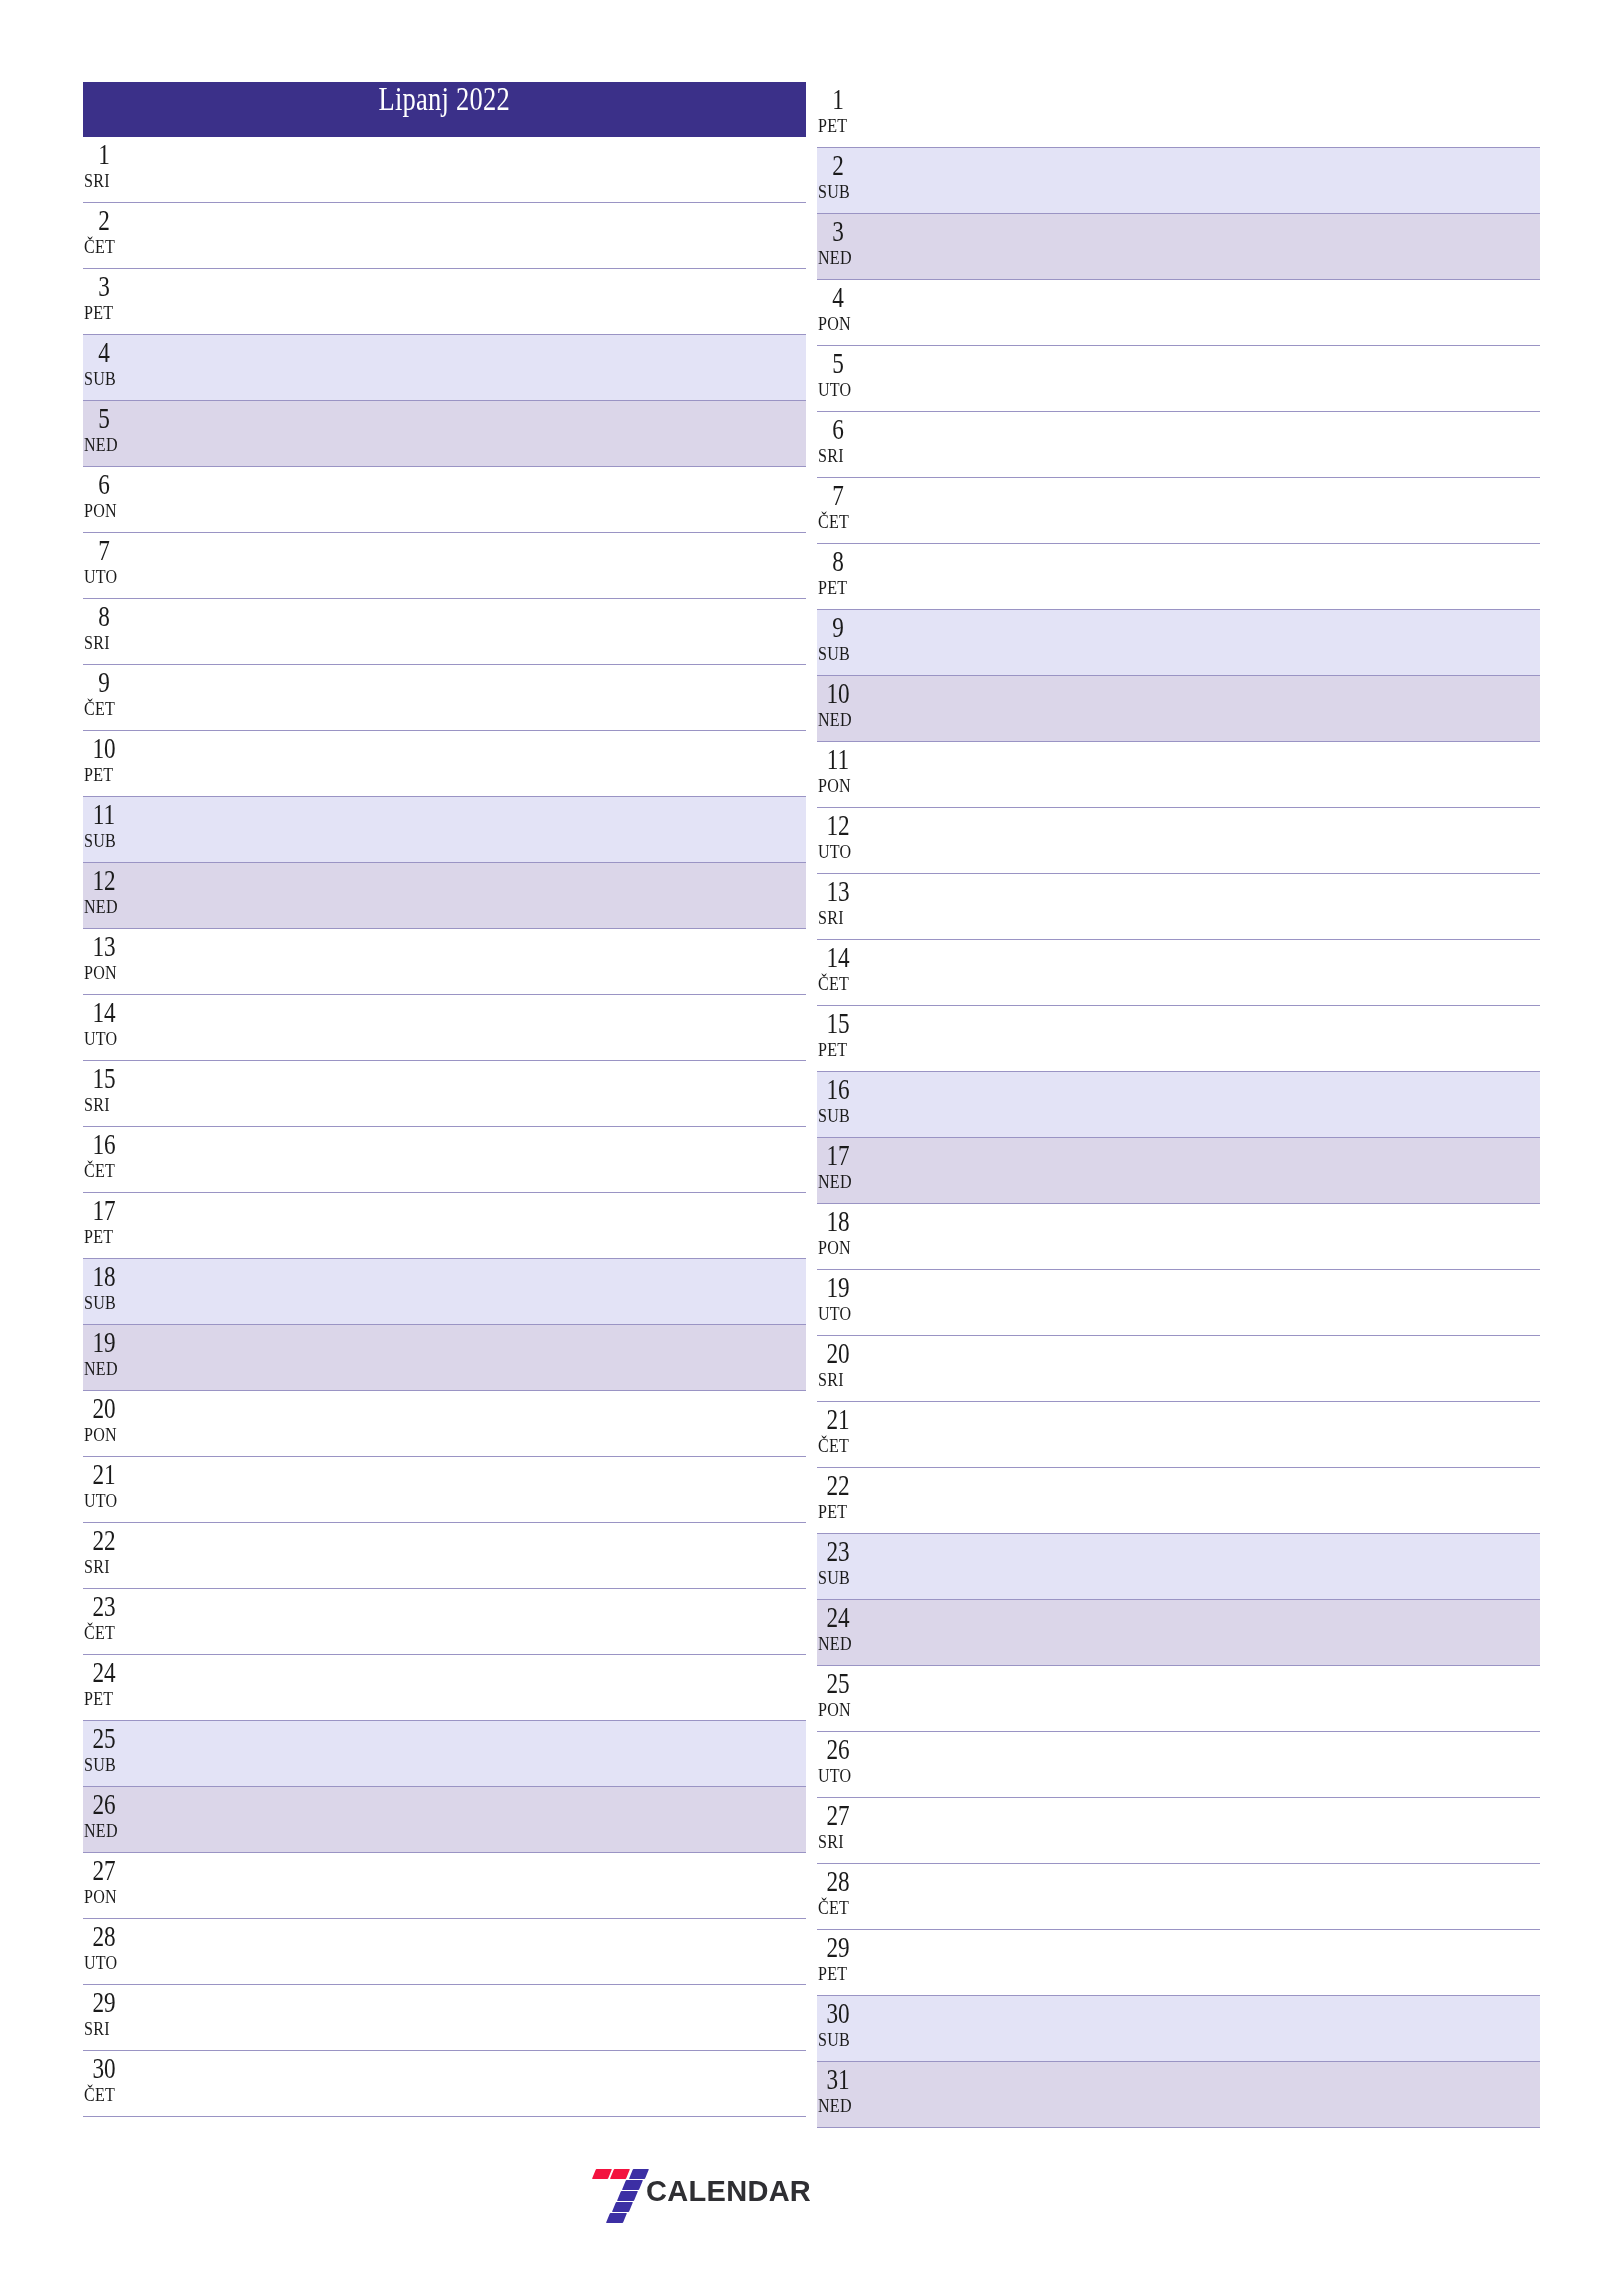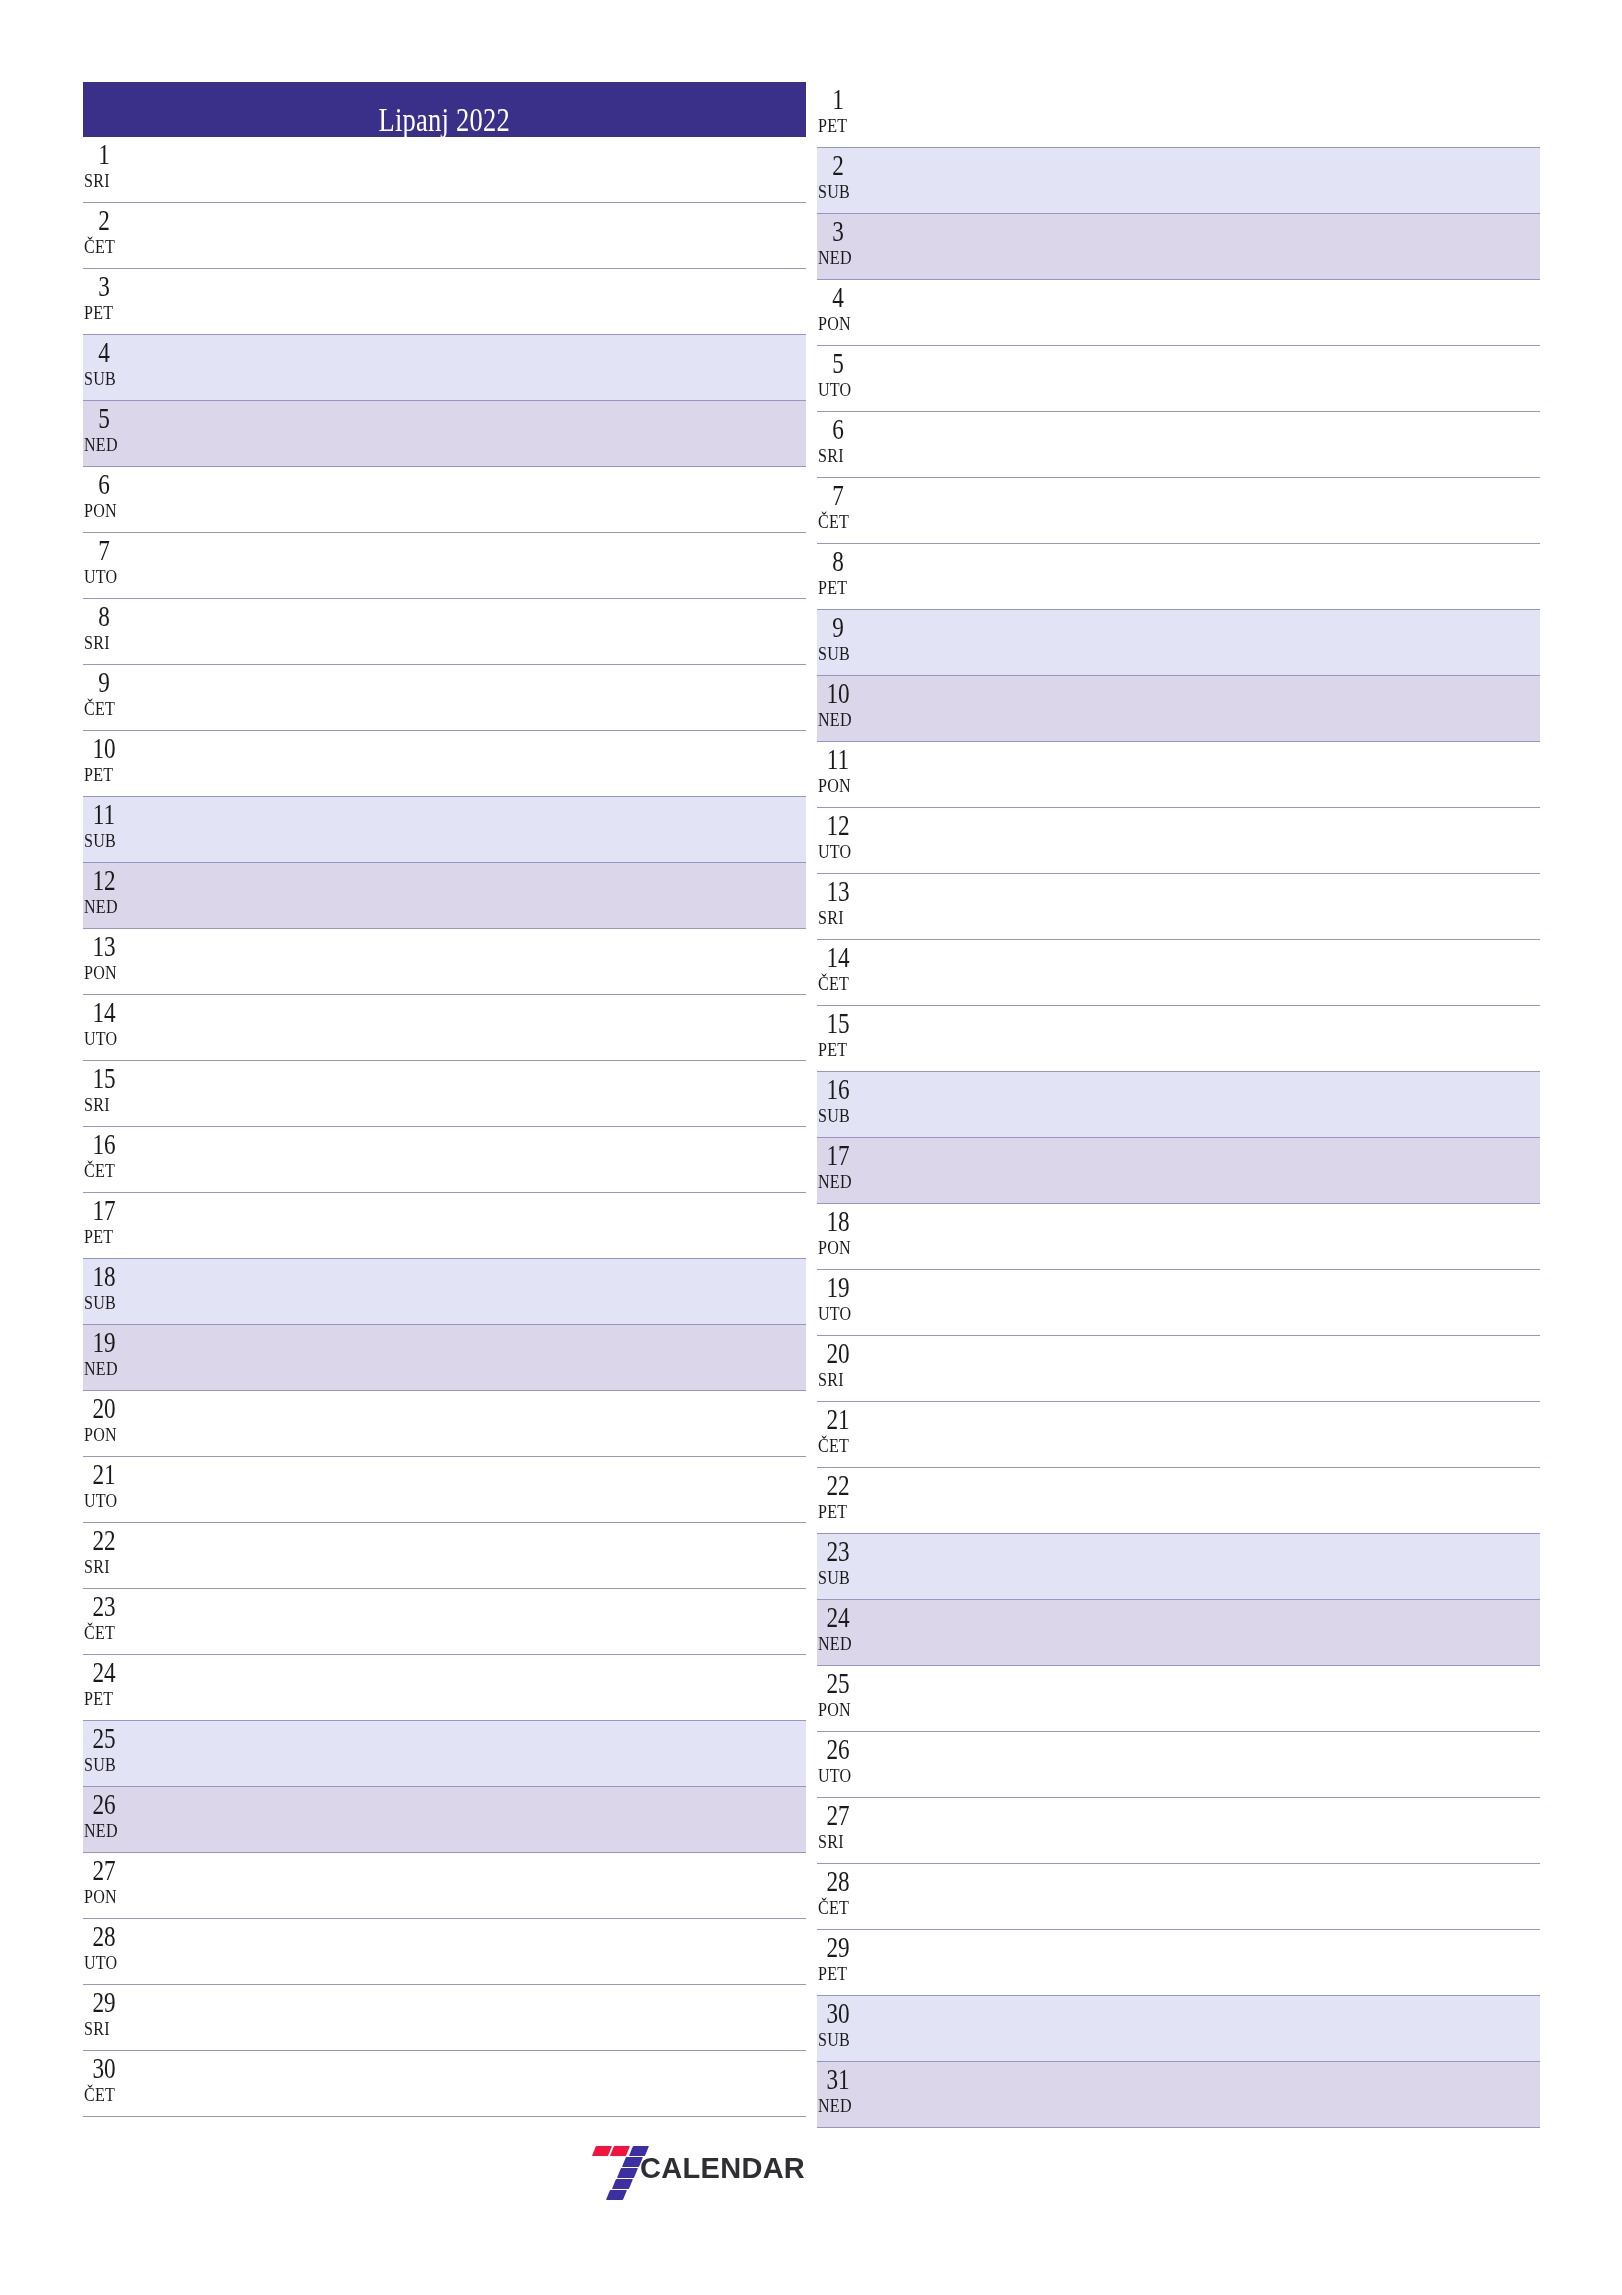--- a/index.html
+++ b/index.html
@@ -36,21 +36,21 @@
 
   .month-col {
     width: 723px;
     position: relative;
   }
 
   .month-header {
     height: 55px;
     background: #3b3089;
     display: flex;
-    align-items: flex-end;
+    align-items: flex-start;
     justify-content: center;
   }
 
   .month-title {
     color: #ffffff;
     font-family: "Liberation Serif", serif;
     font-size: 34px;
     letter-spacing: 0.3px;
     transform: scaleX(0.78);
     transform-origin: center center;
@@ -106,21 +106,22 @@
     transform-origin: left top;
     letter-spacing: 0.3px;
   }
 
   
   .brand {
     position: absolute;
     display: flex;
     flex-direction: row;
     align-items: center;
-    gap: 2px;
+    gap: 8px;
+    margin-top: 23px;
   }
 
   .brand-mark {
     position: relative;
     width: 48px;
     height: 48px;
   }
   .brand-mark i {
     position: absolute;
     display: block;

